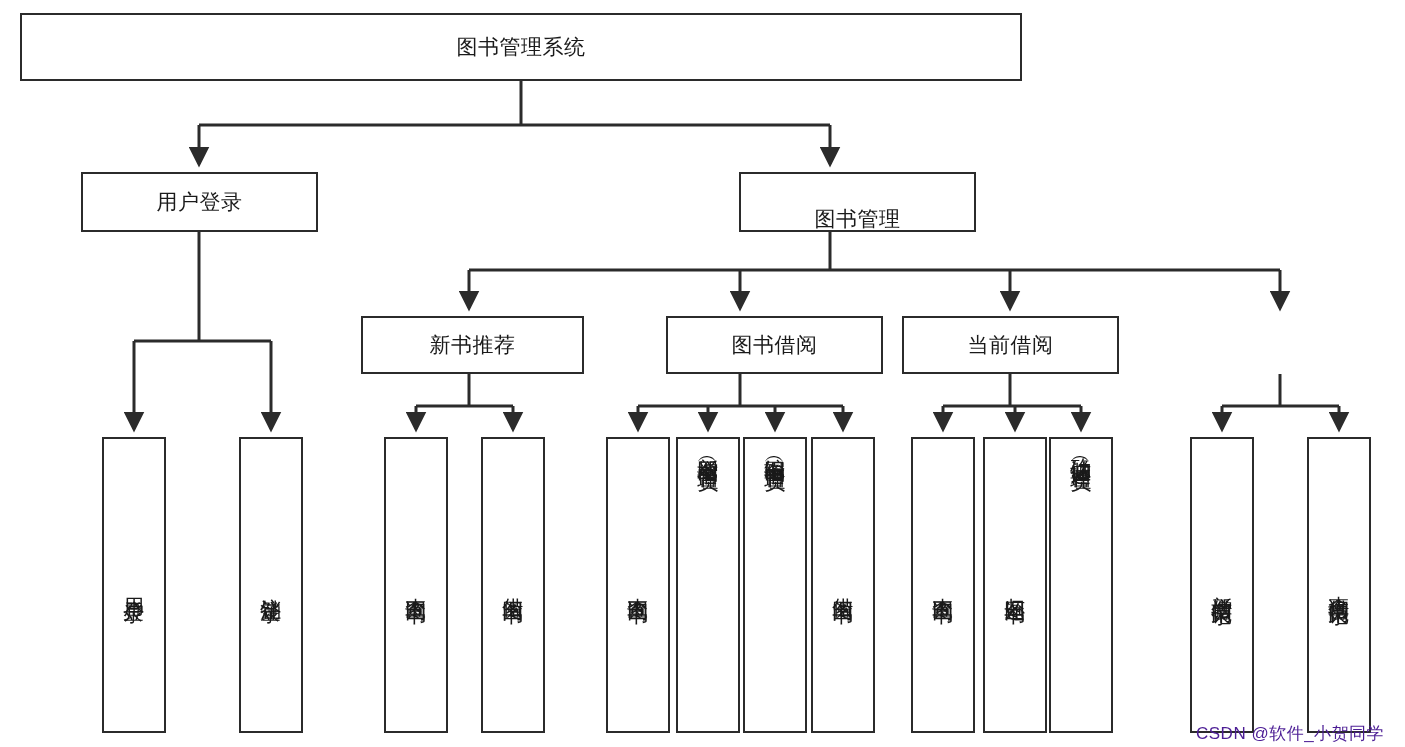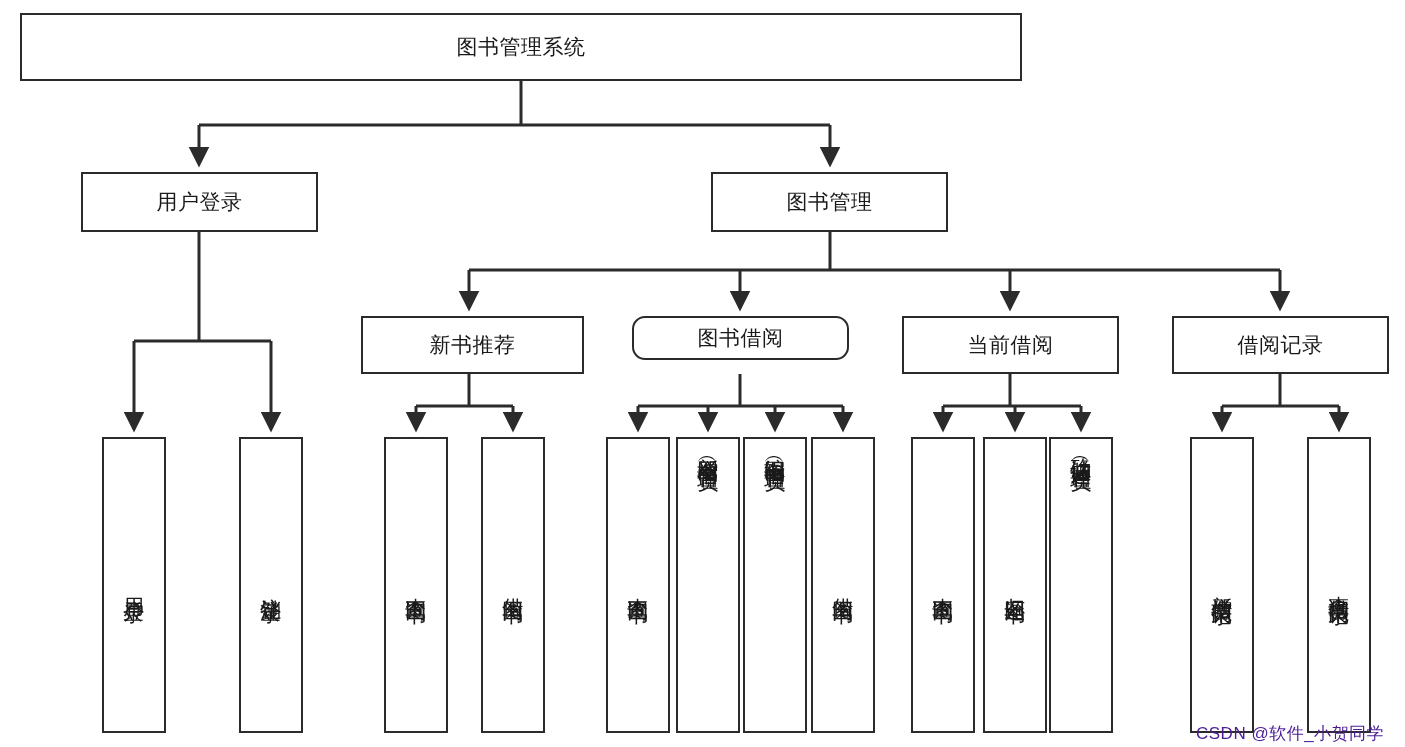--- a/index.html
+++ b/index.html
@@ -122,35 +122,32 @@
     </g>
   </svg>
 
   <div class="node-box" style="left: 20px; top: 13px; width: 1002px; height: 68px; border-color: rgb(43, 43, 43); background: rgb(255, 255, 255);">
     <span class="node-label-h" style="color: rgb(26, 26, 26);">图书管理系统</span>
   </div>
 
   <div class="node-box" style="left: 81px; top: 172px; width: 237px; height: 60px; border-color: rgb(43, 43, 43); background: rgb(255, 255, 255);">
     <span class="node-label-h" style="color: rgb(26, 26, 26);">用户登录</span>
   </div>
-  <div class="node-box" style="left: 711px; top: 172px; width: 237px; height: 60px; border-color: rgb(43, 43, 43); background: rgb(255, 255, 255);">
+  <div class="node-box" style="left: 739px; top: 172px; width: 237px; height: 60px; border-color: rgb(43, 43, 43); background: rgb(255, 255, 255); align-items: flex-end;">
     <span class="node-label-h" style="color: rgb(26, 26, 26);">图书管理</span>
   </div>
 
   <div class="node-box" style="left: 361px; top: 316px; width: 223px; height: 58px; border-color: rgb(43, 43, 43); background: rgb(255, 255, 255);">
     <span class="node-label-h" style="color: rgb(26, 26, 26);">新书推荐</span>
   </div>
-  <div class="node-box" style="left: 632px; top: 316px; width: 217px; height: 44px; border-color: rgb(43, 43, 43); background: rgb(255, 255, 255); border-radius: 13px;">
+  <div class="node-box" style="left: 666px; top: 316px; width: 217px; height: 58px; border-color: rgb(43, 43, 43); background: rgb(255, 255, 255);">
     <span class="node-label-h" style="color: rgb(26, 26, 26);">图书借阅</span>
   </div>
   <div class="node-box" style="left: 902px; top: 316px; width: 217px; height: 58px; border-color: rgb(43, 43, 43); background: rgb(255, 255, 255);">
     <span class="node-label-h" style="color: rgb(26, 26, 26);">当前借阅</span>
-  </div>
-  <div class="node-box" style="left: 1172px; top: 316px; width: 217px; height: 58px; border-color: rgb(43, 43, 43); background: rgb(255, 255, 255);">
-    <span class="node-label-h" style="color: rgb(26, 26, 26);">借阅记录</span>
   </div>
 
   <div class="node-box vnode vnode-mid" style="left: 102px; top: 437px; width: 64px; height: 296px; border-color: rgb(43, 43, 43); background: rgb(255, 255, 255);">
     <span class="node-label-v" style="color: rgb(26, 26, 26);">用户登录</span>
   </div>
   <div class="node-box vnode vnode-mid" style="left: 239px; top: 437px; width: 64px; height: 296px; border-color: rgb(43, 43, 43); background: rgb(255, 255, 255);">
     <span class="node-label-v" style="color: rgb(26, 26, 26);">注销登录</span>
   </div>
   <div class="node-box vnode vnode-mid" style="left: 384px; top: 437px; width: 64px; height: 296px; border-color: rgb(43, 43, 43); background: rgb(255, 255, 255);">
     <span class="node-label-v" style="color: rgb(26, 26, 26);">查询图书</span>

